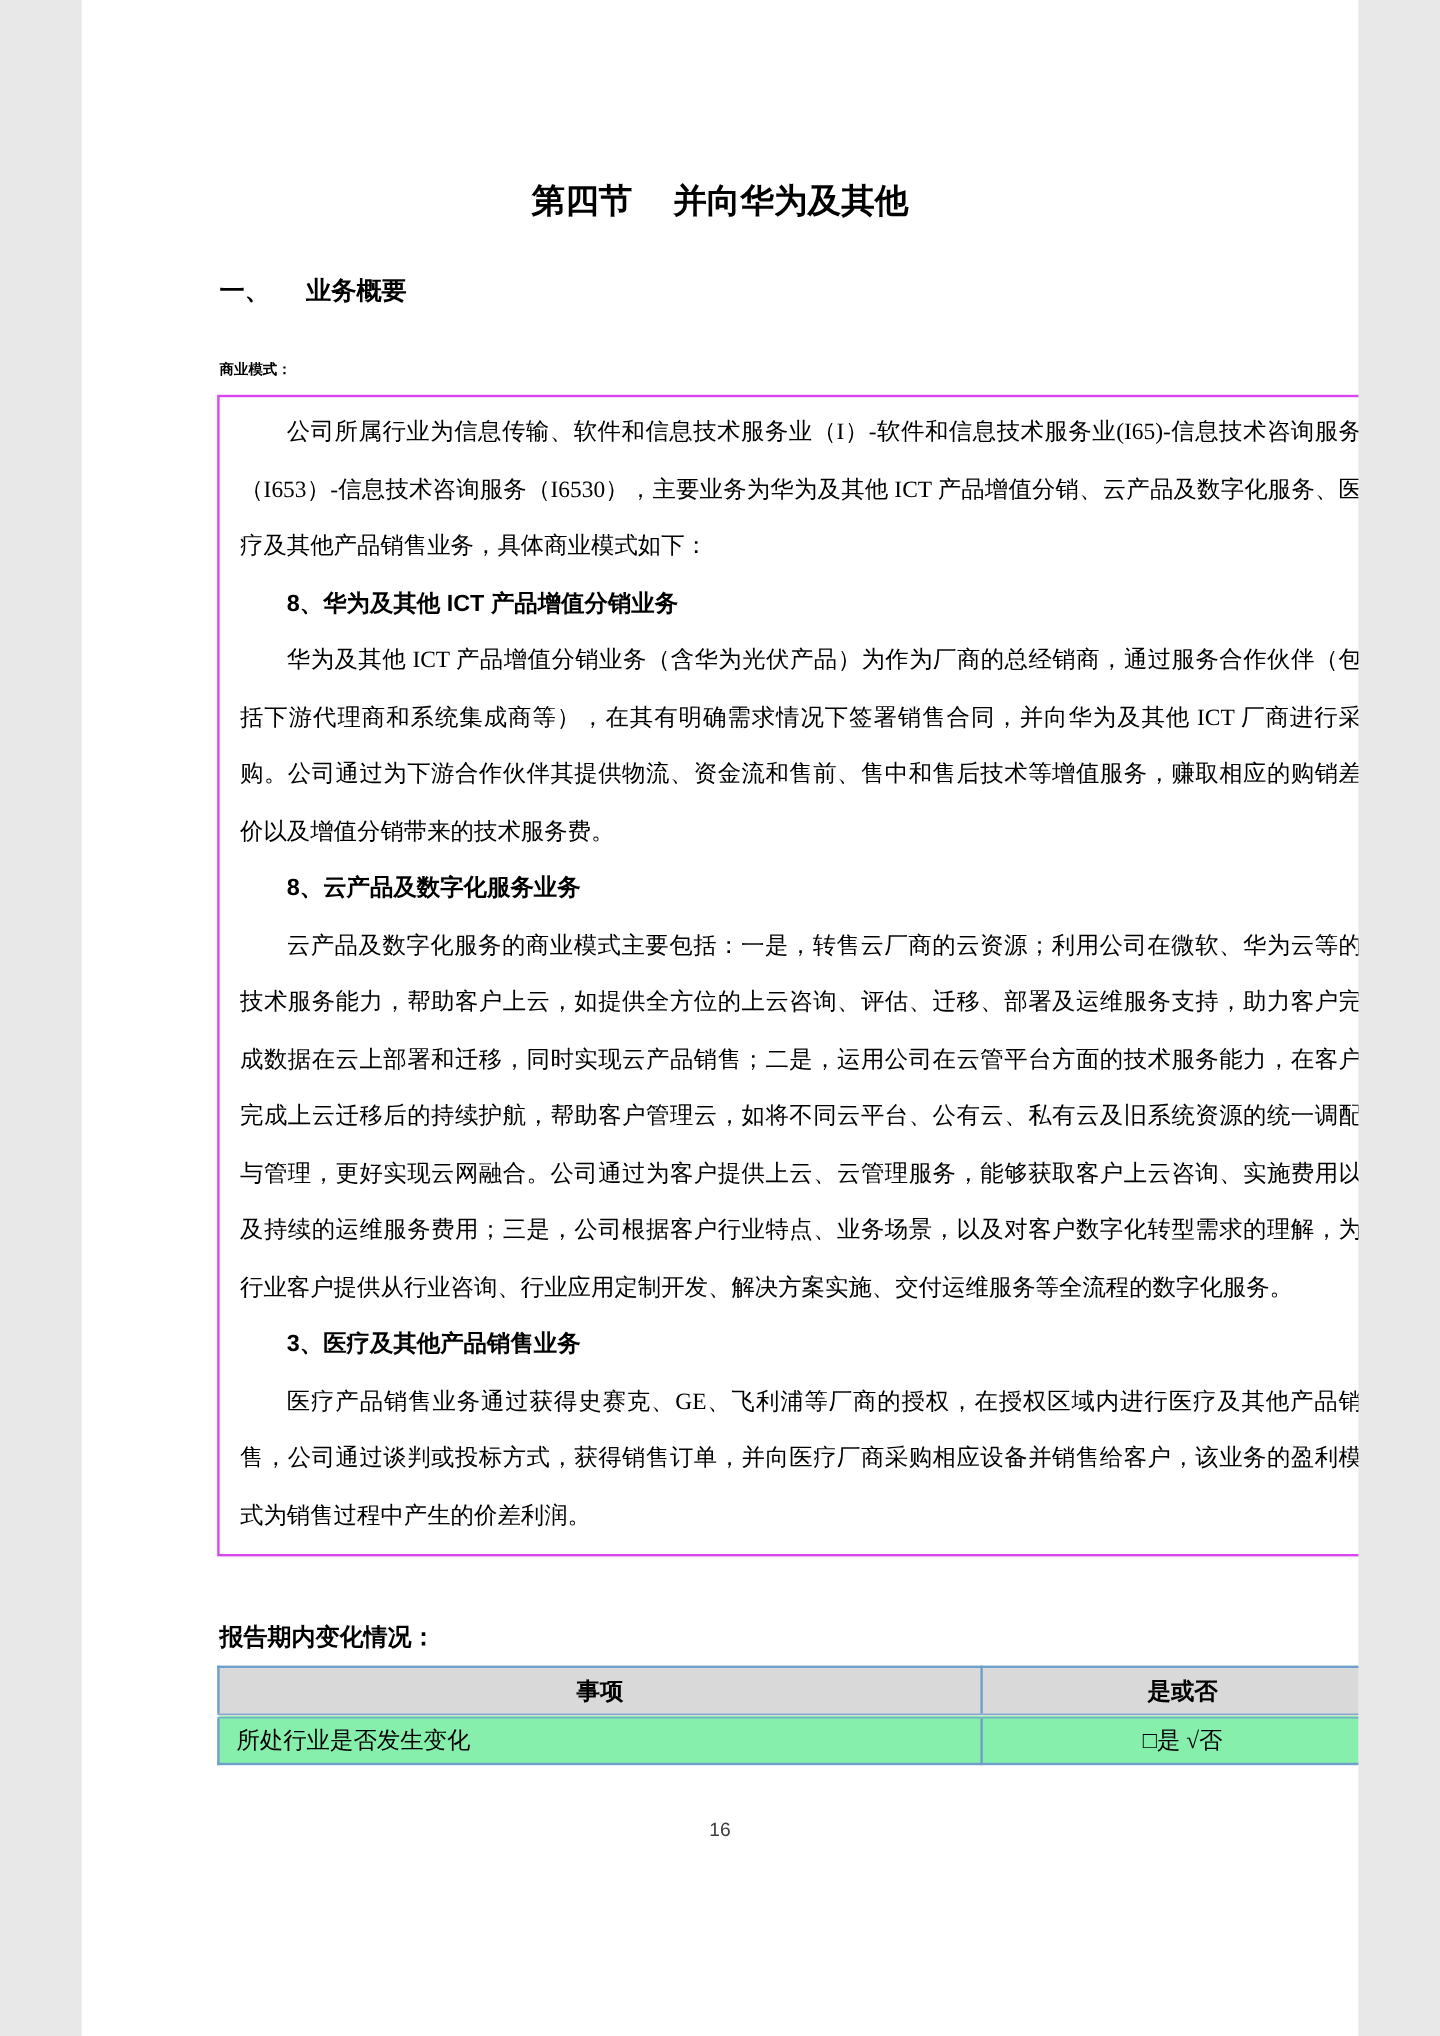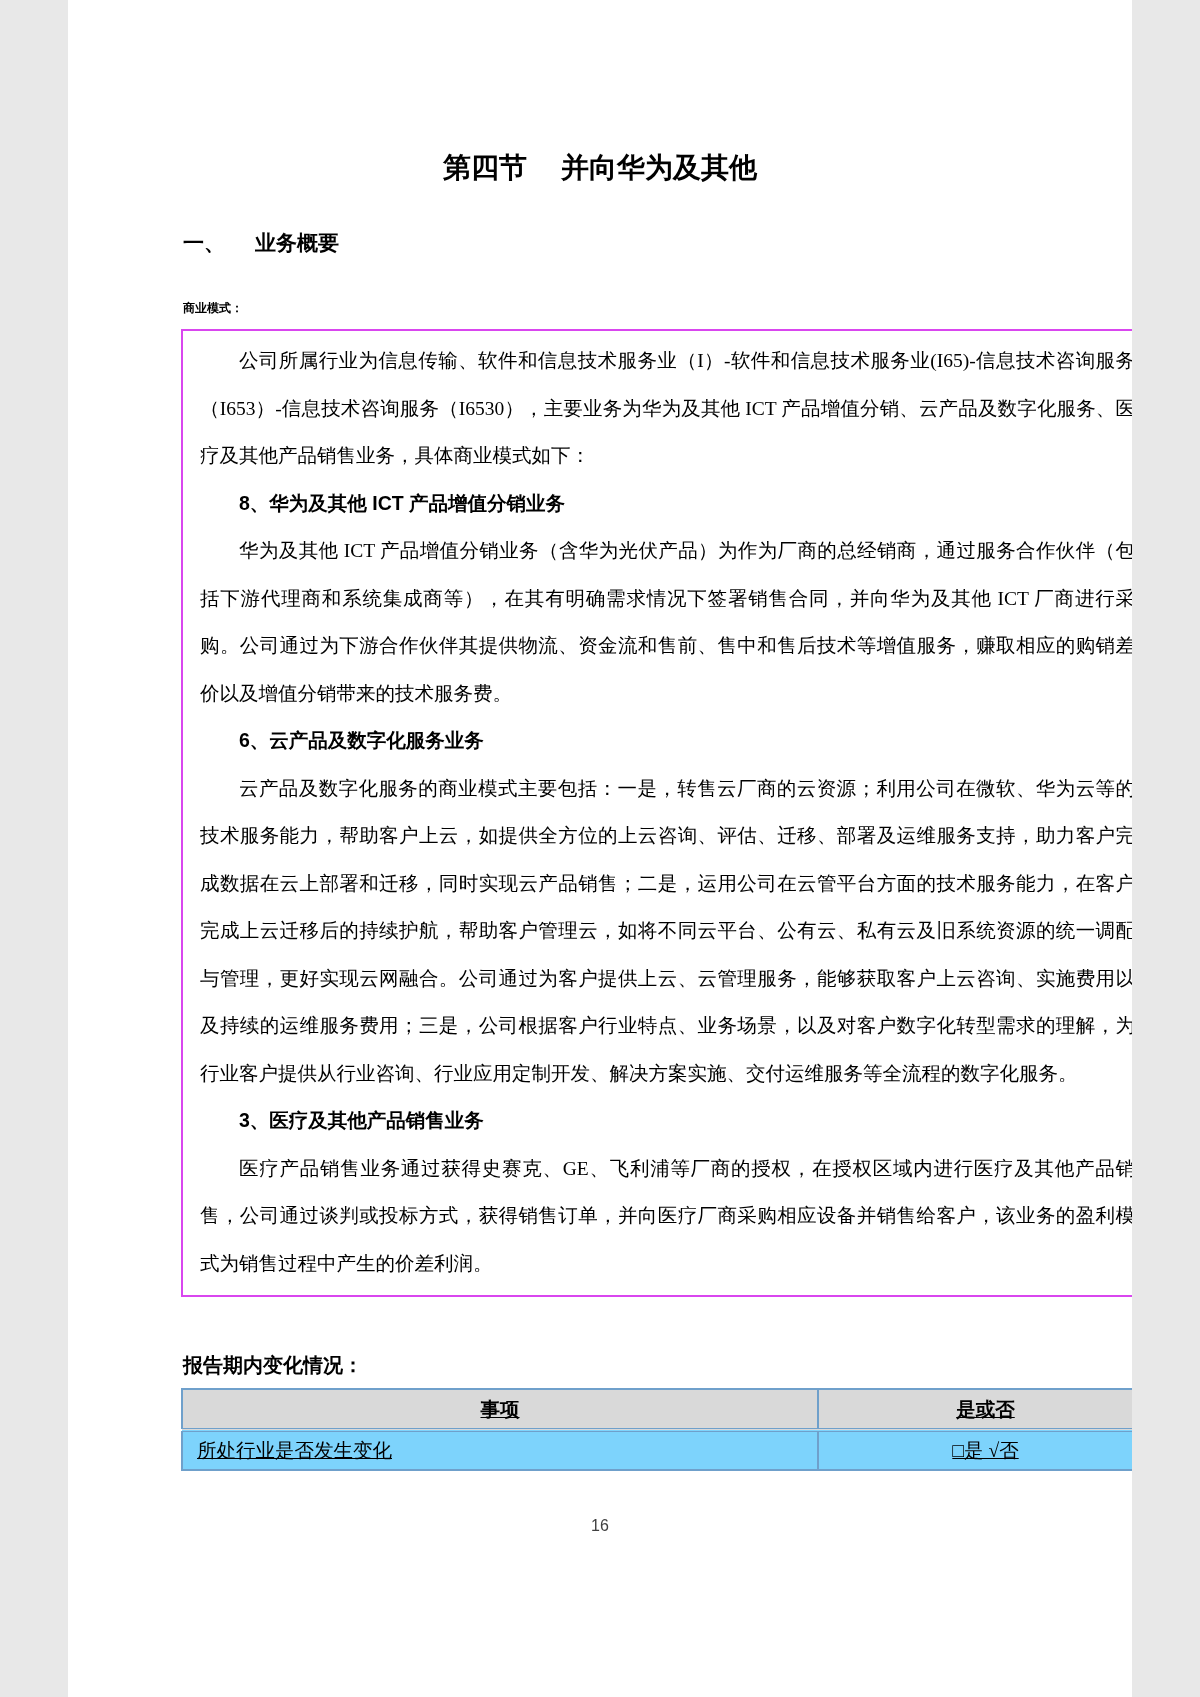--- a/index.html
+++ b/index.html
@@ -69,34 +69,33 @@
   .changes-table {
     margin-left: 113px;
     width: 973px;
     border-collapse: collapse;
     font-size: 19.5px;
     table-layout: fixed;
   }
   .changes-table th, .changes-table td {
     box-sizing: border-box;
     padding: 0 14px;
-    text-decoration: underline;
   }
   .changes-table th {
     background: #D9D9D9;
     font-weight: bold;
     text-align: center;
     height: 41px;
     border: 2px solid #6FA0CB;
     border-bottom: 4px double #6FA0CB;
   }
   .changes-table td {
     height: 40px;
     border: 2px solid #6FA0CB;
-    background: #7dd3fc;
+    background: #86efac;
   }
   .col-item { width: 65.5%; }
   .col-yesno { width: 34.5%; }
   td.cell-item { text-align: left; }
   td.cell-yesno { text-align: center; }
   .page-number {
     margin-top: 46px;
     text-align: center;
     font-family: "Liberation Sans", "DejaVu Sans", sans-serif;
     font-size: 16px;
@@ -119,21 +118,21 @@
   </div>
 
   <div class="bm-label">商业模式：</div>
 
   <div class="bm-box">
     <p>公司所属行业为信息传输、软件和信息技术服务业（I）-软件和信息技术服务业(I65)-信息技术咨询服务（I653）-信息技术咨询服务（I6530），主要业务为华为及其他 ICT 产品增值分销、云产品及数字化服务、医疗及其他产品销售业务，具体商业模式如下：</p>
 
     <div class="item-heading">8、华为及其他 ICT 产品增值分销业务</div>
     <p>华为及其他 ICT 产品增值分销业务（含华为光伏产品）为作为厂商的总经销商，通过服务合作伙伴（包括下游代理商和系统集成商等），在其有明确需求情况下签署销售合同，并向华为及其他 ICT 厂商进行采购。公司通过为下游合作伙伴其提供物流、资金流和售前、售中和售后技术等增值服务，赚取相应的购销差价以及增值分销带来的技术服务费。</p>
 
-    <div class="item-heading">6、云产品及数字化服务业务</div>
+    <div class="item-heading">8、云产品及数字化服务业务</div>
     <p>云产品及数字化服务的商业模式主要包括：一是，转售云厂商的云资源；利用公司在微软、华为云等的技术服务能力，帮助客户上云，如提供全方位的上云咨询、评估、迁移、部署及运维服务支持，助力客户完成数据在云上部署和迁移，同时实现云产品销售；二是，运用公司在云管平台方面的技术服务能力，在客户完成上云迁移后的持续护航，帮助客户管理云，如将不同云平台、公有云、私有云及旧系统资源的统一调配与管理，更好实现云网融合。公司通过为客户提供上云、云管理服务，能够获取客户上云咨询、实施费用以及持续的运维服务费用；三是，公司根据客户行业特点、业务场景，以及对客户数字化转型需求的理解，为行业客户提供从行业咨询、行业应用定制开发、解决方案实施、交付运维服务等全流程的数字化服务。</p>
 
     <div class="item-heading">3、医疗及其他产品销售业务</div>
     <p>医疗产品销售业务通过获得史赛克、GE、飞利浦等厂商的授权，在授权区域内进行医疗及其他产品销售，公司通过谈判或投标方式，获得销售订单，并向医疗厂商采购相应设备并销售给客户，该业务的盈利模式为销售过程中产生的价差利润。</p>
   </div>
 
   <div class="changes-label">报告期内变化情况：</div>
 
   <table class="changes-table">
     <colgroup>

